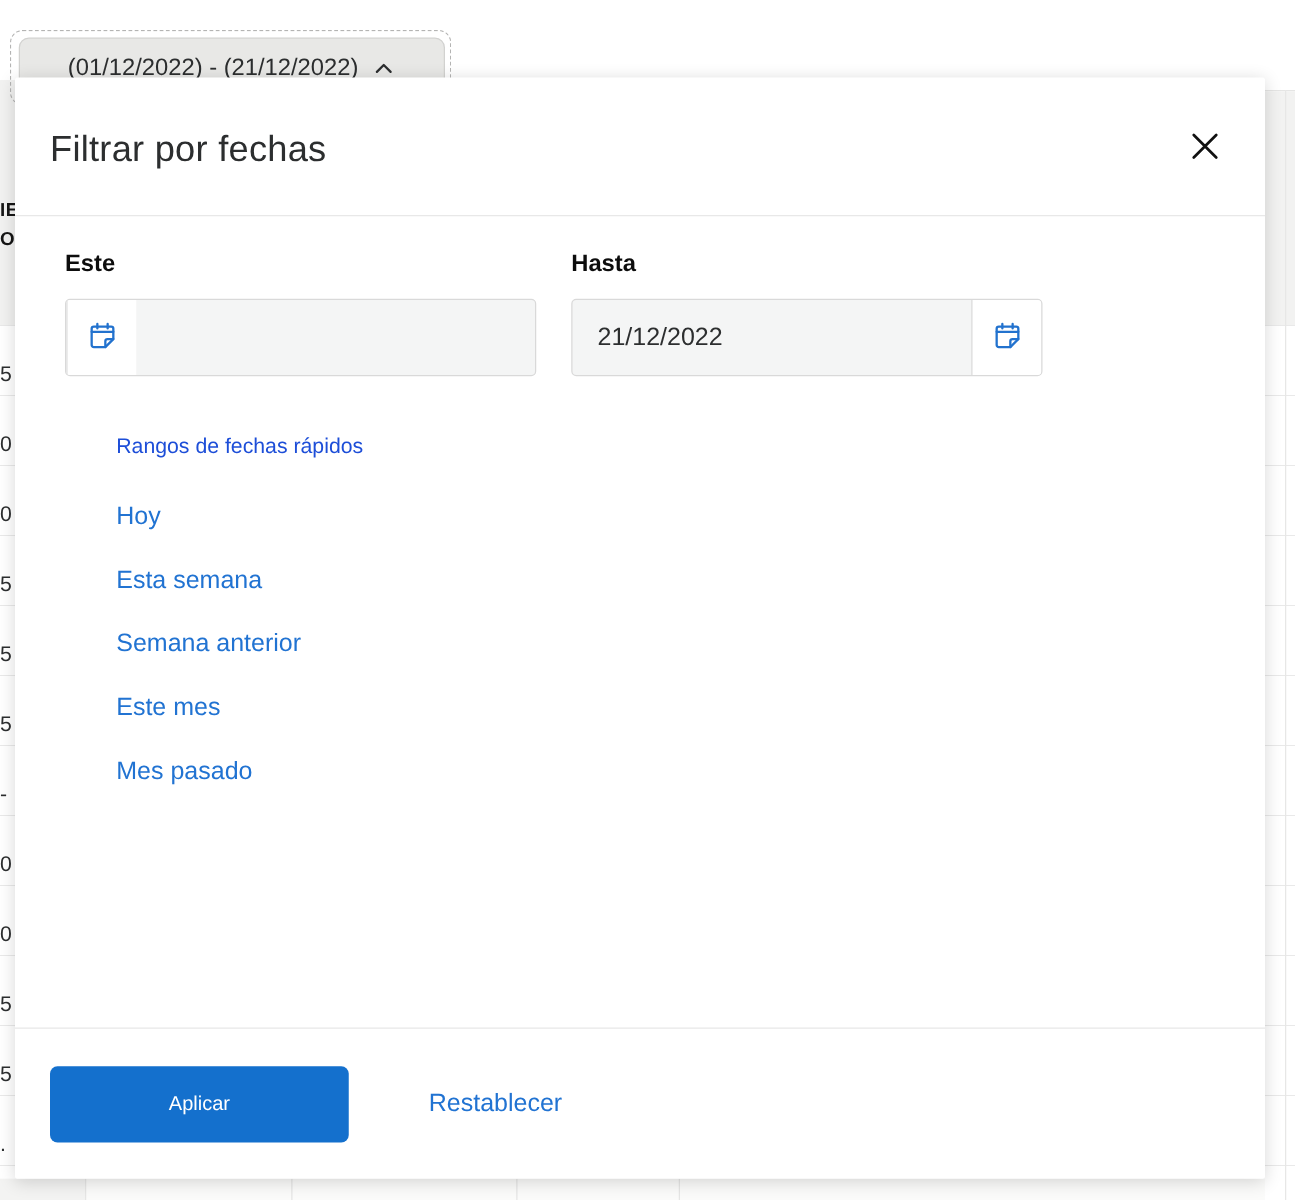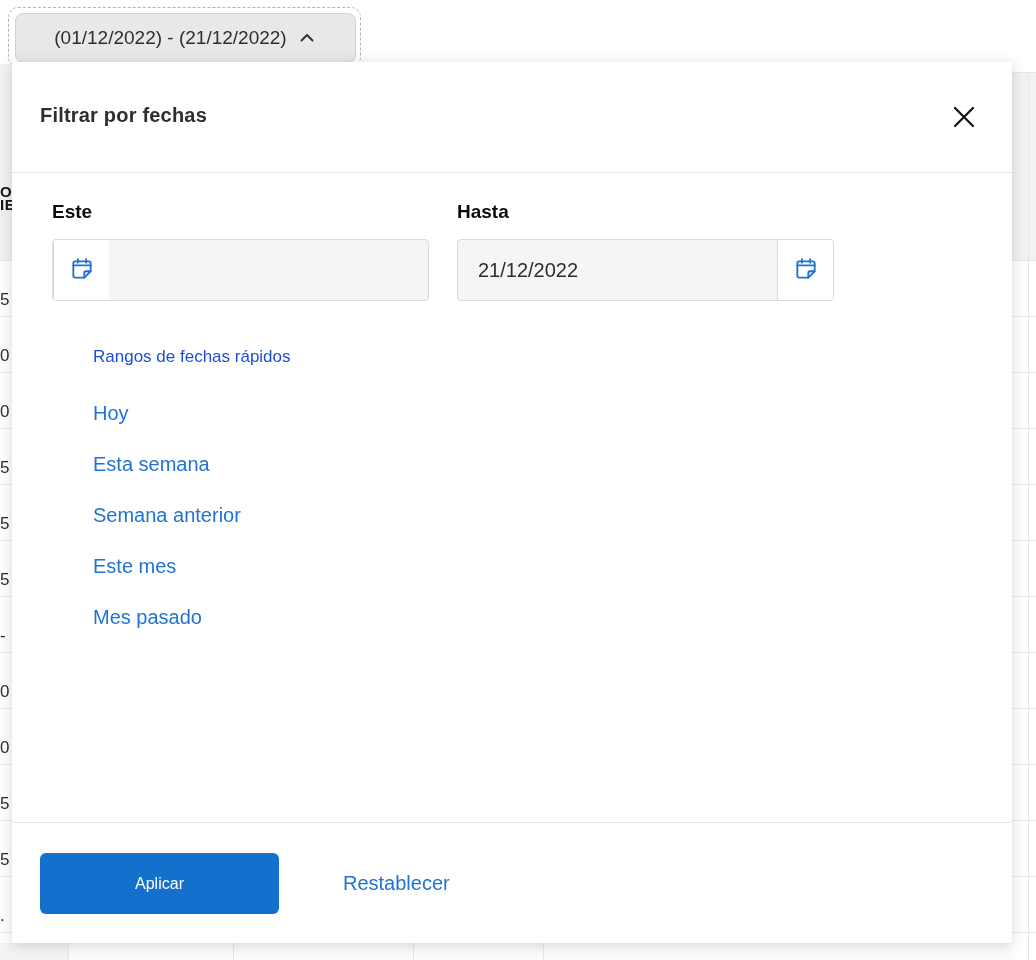--- a/index.html
+++ b/index.html
@@ -17,21 +17,21 @@
     overflow:hidden; background:#fff;
   }
   .bg-left .hdr {
     position:absolute; left:0; top:0; width:40px; height:196px;
     background:#f2f2f1;
   }
   .bg-left .hdr span {
     position:absolute; left:0; font-size:15px; font-weight:bold;
     color:#161616; letter-spacing:.5px; white-space:nowrap;
   }
-  .bg-left .hdr .h1 { top:96px;margin-top:36px; }
+  .bg-left .hdr .h1 { top:96px; }
   .bg-left .hdr .h2 { top:119px; }
   .bg-rows {
     position:absolute; left:0; top:196px; width:40px; height:700px;
     background:repeating-linear-gradient(to bottom,#e9e9e9 0 1px,transparent 1px 56px);
   }
   .bg-rows span {
     position:absolute; left:0; font-size:17px; color:#2c2e2f; white-space:nowrap;
   }
 
   .bg-right {
@@ -48,40 +48,40 @@
 
   .bg-bottom {
     position:absolute; left:0; top:943px; width:1012px; height:17px;
     background:#fbfbfa;
   }
   .bg-bottom .cell0 { position:absolute; left:0; top:0; width:68px; height:17px; background:#f3f3f2; }
   .bg-bottom .v { position:absolute; top:0; width:1px; height:17px; background:#e6e6e5; }
 
   
   .range-ring {
-    position:absolute; left:8px; top:7px; width:353px; height:60px;
+    position:absolute; left:8px; top:24px; width:353px; height:60px;
     border:1px dashed #b4b4b3; border-radius:10px;padding-left:12px;
   }
   .range-btn {
     position:absolute; left:6px; top:5px; width:341px; height:50px;
     background:#e8e8e6; border:1px solid #d2d2d0; border-radius:8px;
     display:flex; align-items:center; justify-content:center; gap:10px;
     font-size:19px; color:#2c2e2f; cursor:pointer;
   }
   .range-btn svg { display:block; }
 
   
   .modal {
     position:absolute; left:12px; top:62px; width:1000px; height:881px;
     background:#fff; border-radius:2px;
     box-shadow:0 2px 14px rgba(0,0,0,.16);
   }
   .m-title {
     position:absolute; left:28px; top:42px;
-    font-size:20px; font-weight:700; color:#2c2e2f; letter-spacing:.2px;
+    font-size:29px; font-weight:400; color:#2c2e2f; letter-spacing:.2px;
   }
   .m-close {
     position:absolute; left:934px; top:38px; width:36px; height:36px;
     background:none; border:none; cursor:pointer;
     display:flex; align-items:center; justify-content:center;
   }
   .m-div { position:absolute; left:0; width:1000px; height:1px; background:#e8e8e8; }
   .div-top { top:110px; }
   .div-bottom { top:760px; }
 

